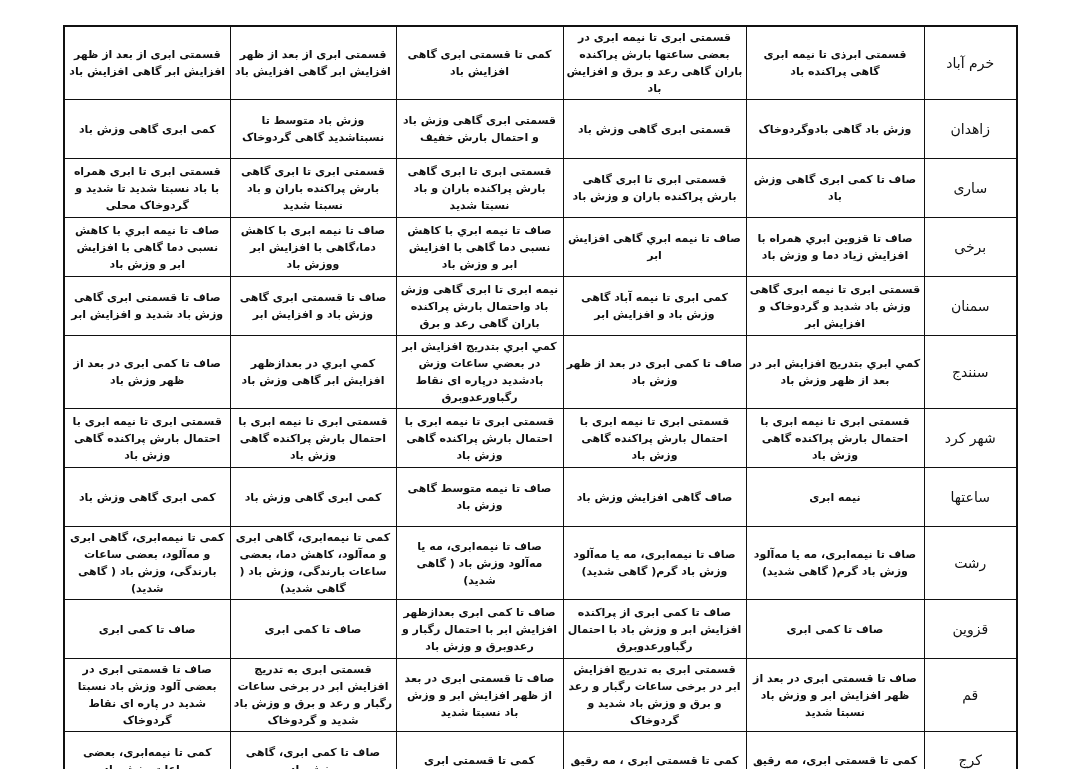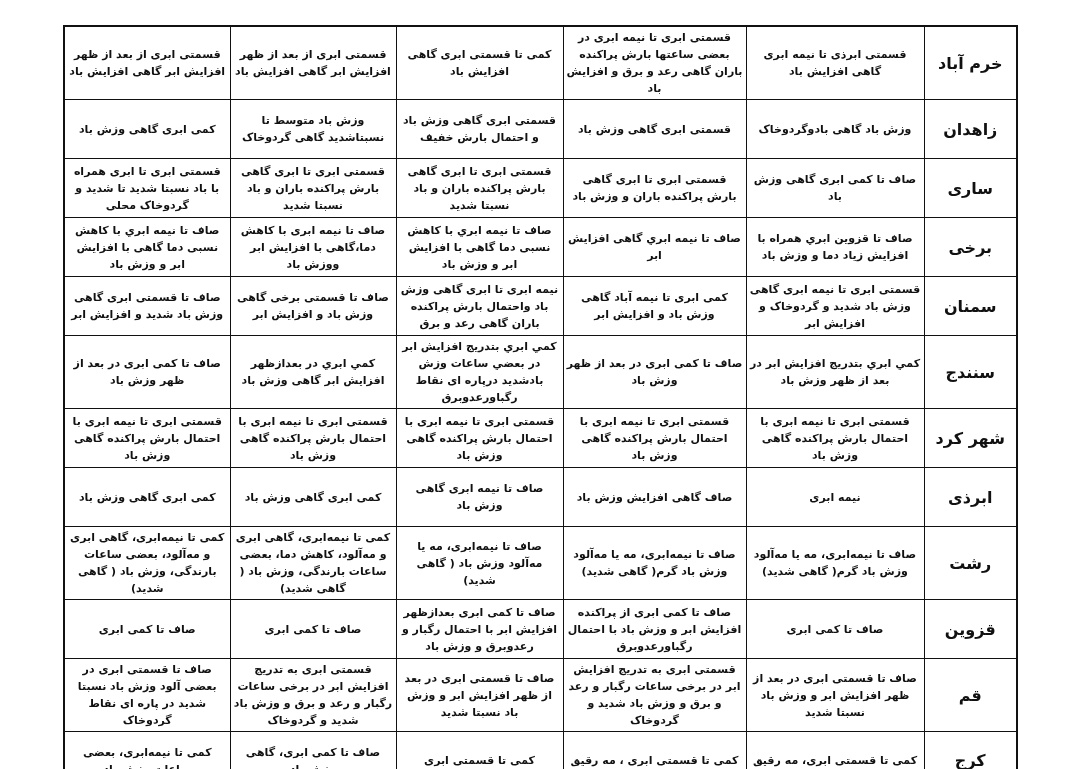--- a/index.html
+++ b/index.html
@@ -12,21 +12,21 @@
     direction:rtl;
     border:2px solid #111;
   }
   table.forecast td {
     border:1.5px solid #111;
     text-align:center; vertical-align:middle;
     font-size:11px; font-weight:bold; line-height:17px;
     color:#111; padding:2px 3px;
     direction:rtl;
   }
-  table.forecast td.city { font-weight:bold; font-size:16px; }
+  table.forecast td.city { font-weight:normal; font-size:14px; }
   col.c-city { width:93px; }
   col.c1 { width:178px; }
   col.c2 { width:183px; }
   col.c3 { width:167px; }
   col.c4 { width:166px; }
   col.c5 { width:166px; }
   tr { height:59px; }
 </style>
 </head>
 <body>
@@ -36,21 +36,21 @@
     <col class="c-city">
       <col class="c1">
       <col class="c2">
       <col class="c3">
       <col class="c4">
       <col class="c5">
   </colgroup>
   <tbody id="tbody">
       <tr>
         <td class="city">خرم آباد</td>
-        <td>قسمتی ابرذی تا نیمه ابری گاهی افزایش باد</td>
+        <td>قسمتی ابرذی تا نیمه ابری گاهی پراکنده باد</td>
         <td>قسمتی ابری تا نیمه ابری در بعضی ساعتها بارش پراکنده باران گاهی رعد و برق و افزایش باد</td>
         <td>کمی تا قسمتی ابری گاهی افزایش باد</td>
         <td>قسمتی ابری از بعد از ظهر افزایش ابر گاهی افزایش باد</td>
         <td>قسمتی ابری از بعد از ظهر افزایش ابر گاهی افزایش باد</td>
       </tr>
       <tr>
         <td class="city">زاهدان</td>
         <td>وزش باد گاهی بادوگردوخاک</td>
         <td>قسمتی ابری گاهی وزش باد</td>
         <td>قسمتی ابری گاهی وزش باد و احتمال بارش خفیف</td>
@@ -71,44 +71,44 @@
         <td>صاف تا نیمه ابري گاهی افزایش ابر</td>
         <td>صاف تا نیمه ابري با کاهش نسبی دما گاهی با افزایش ابر و وزش باد</td>
         <td>صاف تا نیمه ابری با کاهش دما،گاهی با افزایش ابر ووزش باد</td>
         <td>صاف تا نیمه ابري با کاهش نسبی دما گاهی با افزایش ابر و وزش باد</td>
       </tr>
       <tr>
         <td class="city">سمنان</td>
         <td>قسمتی ابری تا نیمه ابری گاهی وزش باد شدید و گردوخاک و افزایش ابر</td>
         <td>کمی ابری تا نیمه آباد گاهی وزش باد و افزایش ابر</td>
         <td>نیمه ابری تا ابری گاهی وزش باد واحتمال بارش پراکنده باران گاهی رعد و برق</td>
-        <td>صاف تا قسمتی برخی گاهی وزش باد و افزایش ابر</td>
+        <td>صاف تا قسمتی ابری گاهی وزش باد و افزایش ابر</td>
         <td>صاف تا قسمتی ابری گاهی وزش باد شدید و افزایش ابر</td>
       </tr>
       <tr>
         <td class="city">سنندج</td>
         <td>كمي ابري بتدريج افزايش ابر در بعد از ظهر وزش باد</td>
         <td>صاف تا کمی ابری در بعد از ظهر وزش باد</td>
         <td>كمي ابري بتدريج افزايش ابر در بعضي ساعات وزش بادشديد درپاره ای نقاط رگباورعدوبرق</td>
         <td>كمي ابري در بعدازظهر افزايش ابر گاهی وزش باد</td>
         <td>صاف تا کمی ابری در بعد از ظهر وزش باد</td>
       </tr>
       <tr>
         <td class="city">شهر کرد</td>
         <td>قسمتی ابری تا نیمه ابری با احتمال بارش پراکنده گاهی وزش باد</td>
         <td>قسمتی ابری تا نیمه ابری با احتمال بارش پراکنده گاهی وزش باد</td>
         <td>قسمتی ابری تا نیمه ابری با احتمال بارش پراکنده گاهی وزش باد</td>
         <td>قسمتی ابری تا نیمه ابری با احتمال بارش پراکنده گاهی وزش باد</td>
         <td>قسمتی ابری تا نیمه ابری با احتمال بارش پراکنده گاهی وزش باد</td>
       </tr>
       <tr>
-        <td class="city">ابرذی</td>
+        <td class="city">ساعتها</td>
         <td>نیمه ابری</td>
         <td>صاف گاهی افزایش وزش باد</td>
-        <td>صاف تا نیمه ابری گاهی وزش باد</td>
+        <td>صاف تا نیمه متوسط گاهی وزش باد</td>
         <td>کمی ابری گاهی وزش باد</td>
         <td>کمی ابری گاهی وزش باد</td>
       </tr>
       <tr>
         <td class="city">رشت</td>
         <td>صاف تا نیمه‌ابری، مه یا مه‌آلود وزش باد گرم( گاهی شدید)</td>
         <td>صاف تا نیمه‌ابری، مه یا مه‌آلود وزش باد گرم( گاهی شدید)</td>
         <td>صاف تا نیمه‌ابری، مه یا مه‌آلود وزش باد ( گاهی شدید)</td>
         <td>کمی تا نیمه‌ابری، گاهی ابری و مه‌آلود، کاهش دما، بعضی ساعات بارندگی، وزش باد ( گاهی شدید)</td>
         <td>کمی تا نیمه‌ابری، گاهی ابری و مه‌آلود، بعضی ساعات بارندگی، وزش باد ( گاهی شدید)</td>

